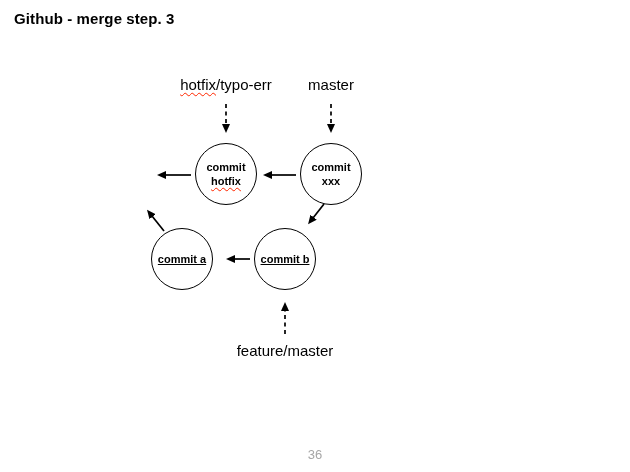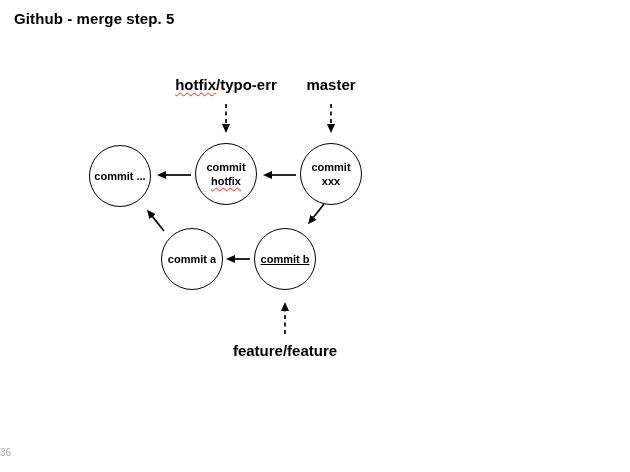--- a/index.html
+++ b/index.html
@@ -25,21 +25,21 @@
     font-size: 15px;
     font-weight: bold;
     letter-spacing: 0.1px;
     color: #000;
     white-space: nowrap;
   }
   .branch-label {
     position: absolute;
     transform: translateX(-50%);
     font-size: 15px;
-    font-weight: 700;
+    font-weight: 400;
     color: #000;
     white-space: nowrap;
   }
   .squiggle {
     text-decoration-line: underline;
     text-decoration-style: wavy;
     text-decoration-color: var(--spellcheck-underline);
     text-decoration-thickness: 1px;
     text-underline-offset: 2px;
   }
@@ -69,69 +69,66 @@
     pointer-events: none;
   }
   .edge { stroke: var(--line); stroke-width: 1.7; fill: none; }
   .edge.dashed { stroke-dasharray: 4 3.5; }
   .arrowhead-shape { fill: var(--line); }
   .page-number {
     position: absolute;
     left: 0;
     right: 0;
     top: 447px;
-    text-align: left;
-    font-size: 10px;
+    text-align: center;
+    font-size: 13px;
     color: var(--page-number);
   }
 </style>
 </head>
 <body>
 
 <div class="canvas">
 
-  <div class="slide-title">Github - merge step. 5</div>
+  <div class="slide-title">Github - merge step. 3</div>
 
   <div class="branch-label" style="left:226px; top:76px;">
     <span class="squiggle">hotfix</span><span>/typo-err</span>
   </div>
   <div class="branch-label" style="left:331px; top:76px;text-align:center;">master</div>
-  <div class="branch-label" style="left:285px; top:342px;">feature/feature</div>
+  <div class="branch-label" style="left:285px; top:342px;">feature/master</div>
 
   <svg class="arrows-layer" viewBox="0 0 630 472" aria-hidden="true">
     <defs>
       <marker id="ah" markerUnits="userSpaceOnUse" markerWidth="10" markerHeight="9" refX="1" refY="4" orient="auto">
         <path class="arrowhead-shape" d="M0,0 L9,4 L0,8 Z"></path>
       </marker>
     </defs>
     <line class="edge dashed" x1="226" y1="104" x2="226" y2="125" marker-end="url(#ah)"></line>
     <line class="edge dashed" x1="331" y1="104" x2="331" y2="125" marker-end="url(#ah)"></line>
     <line class="edge" x1="191" y1="175" x2="165" y2="175" marker-end="url(#ah)"></line>
     <line class="edge" x1="296" y1="175" x2="271" y2="175" marker-end="url(#ah)"></line>
     <line class="edge" x1="164" y1="231" x2="152" y2="216" marker-end="url(#ah)"></line>
     <line class="edge" x1="324" y1="204" x2="313" y2="218" marker-end="url(#ah)"></line>
     <line class="edge" x1="250" y1="259" x2="234" y2="259" marker-end="url(#ah)"></line>
     <line class="edge dashed" x1="285" y1="334" x2="285" y2="310" marker-end="url(#ah)"></line>
   </svg>
 
-  <div class="commit-node" style="left:89px; top:145px;">
-    <span>commit ...</span>
-  </div>
 
   <div class="commit-node" style="left:195px; top:143px;">
     <span>commit</span>
     <span class="squiggle">hotfix</span>
   </div>
 
   <div class="commit-node" style="left:300px; top:143px;">
     <span>commit</span>
     <span>xxx</span>
   </div>
 
-  <div class="commit-node" style="left:161px; top:228px;">
+  <div class="commit-node" style="left:151px; top:228px;text-decoration:underline;">
     <span>commit a</span>
   </div>
 
   <div class="commit-node" style="left:254px; top:228px;text-decoration:underline;">
     <span>commit b</span>
   </div>
 
   <div class="page-number">36</div>
 
 </div>

